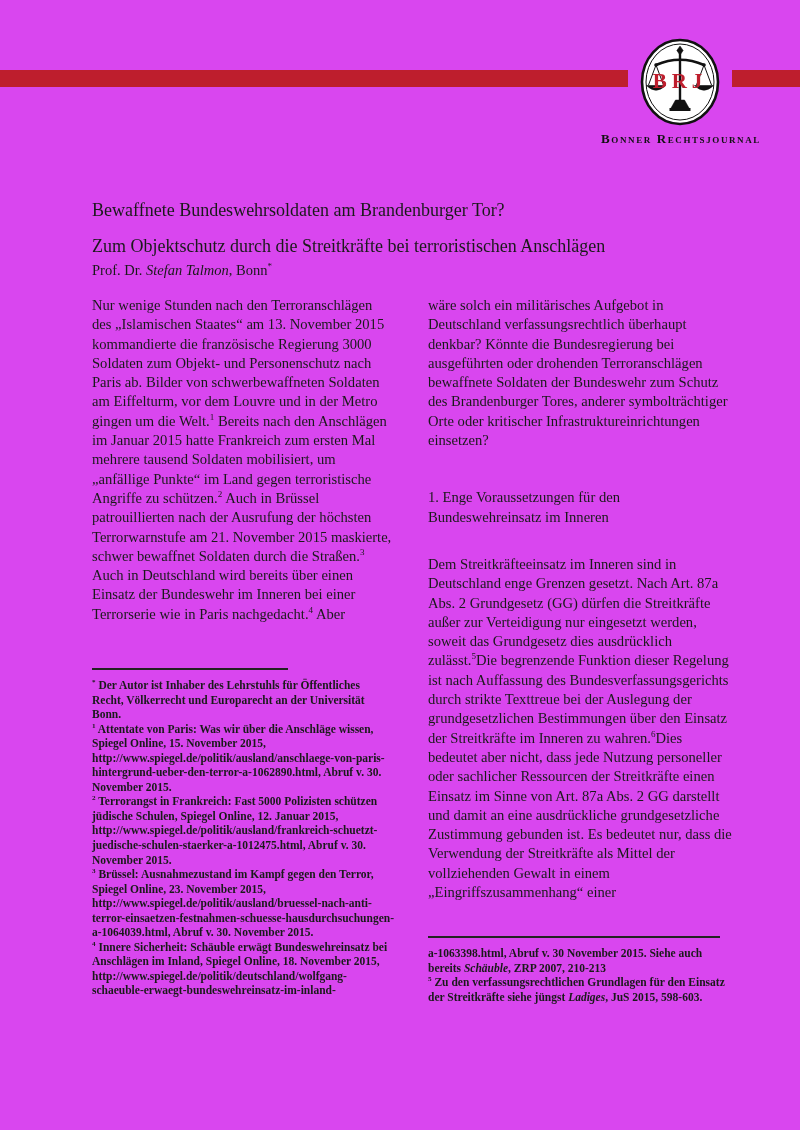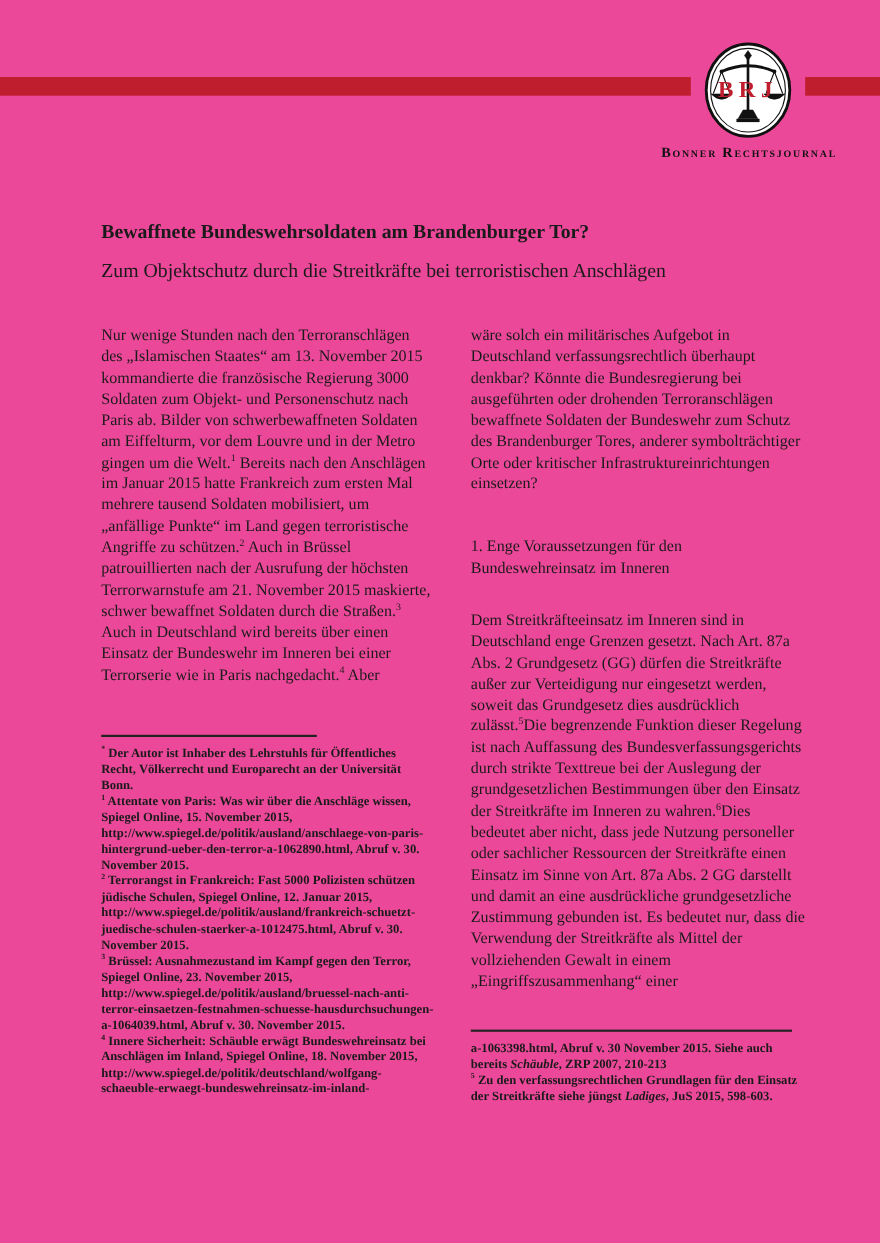--- a/index.html
+++ b/index.html
@@ -1,20 +1,20 @@
 <!DOCTYPE html>
 <html lang="de"><head>
 <meta charset="utf-8">
 <style>
   * { margin:0; padding:0; box-sizing:border-box; }
   html,body { background:#888; }
   .page {
     position:relative;
     width:800px; height:1130px;
-    background:#ec4899;
+    background:#d946ef;
     overflow:hidden;
     font-family:"Liberation Serif", serif;
     color:#1a1a1a;
     margin:0 auto;
   }
   
   .redbar { position:absolute; top:70px; height:17px; background:#be1e2d; }
   .redbar.left  { left:0;    width:628px; }
   .redbar.right { left:732px; width:68px; }
   .logo-wrap { position:absolute; left:639px; top:37px; width:82px; height:90px; }
@@ -24,21 +24,21 @@
     font-variant:small-caps;
     font-weight:bold;
     font-size:13px;
     letter-spacing:1.6px;
     color:#111;
     white-space:nowrap;
   }
   
   .article-title {
     position:absolute; left:92px; top:200px; width:640px;
-    font-size:18px; font-weight:bold;
+    font-size:18px; font-weight:normal;
   }
   .article-subtitle {
     position:absolute; left:92px; top:236px; width:660px;
     font-size:18px; font-weight:normal;
   }
   .author-line {
     position:absolute; left:92px; top:262px; width:640px;
     font-size:14.5px;
   }
   
@@ -86,20 +86,21 @@
         <rect x="30.5" y="71" width="21" height="3" stroke="none"></rect>
       </g>
       <text x="41" y="51" text-anchor="middle" font-family="Liberation Serif, serif" font-weight="bold" font-size="21" letter-spacing="5" fill="#be1e2d">BRJ</text>
     </svg>
   </div>
 
   <div class="journal-name">Bonner Rechtsjournal</div>
 
   <h1 class="article-title">Bewaffnete Bundeswehrsoldaten am Brandenburger Tor?</h1>
   <h2 class="article-subtitle">Zum Objektschutz durch die Streitkräfte bei terroristischen Anschlägen</h2>
+  <div class="author-line"><span>Prof. Dr. </span><i>Stefan Talmon</i><span>, Bonn</span><sup>*</sup></div>
 
   <div class="col col-left">
     <p class="body-par"><span>Nur wenige Stunden nach den Terroranschlägen des „Islamischen Staates“ am 13. November 2015 kommandierte die französische Regierung 3000 Soldaten zum Objekt- und Personenschutz nach Paris ab. Bilder von schwerbewaffneten Soldaten am Eiffelturm, vor dem Louvre und in der Metro gingen um die Welt.</span><sup>1</sup><span> Bereits nach den Anschlägen im Januar 2015 hatte Frankreich zum ersten Mal mehrere tausend Soldaten mobilisiert, um „anfällige Punkte“ im Land gegen terroristische Angriffe zu schützen.</span><sup>2</sup><span> Auch in Brüssel patrouillierten nach der Ausrufung der höchsten Terrorwarnstufe am 21. November 2015 maskierte, schwer bewaffnet Soldaten durch die Straßen.</span><sup>3</sup><span> Auch in Deutschland wird bereits über einen Einsatz der Bundeswehr im Inneren bei einer Terrorserie wie in Paris nachgedacht.</span><sup>4</sup><span> Aber</span></p>
   </div>
 
   <div class="col col-right">
     <p class="body-par"><span>wäre solch ein militärisches Aufgebot in Deutschland verfassungsrechtlich überhaupt denkbar? Könnte die Bundesregierung bei ausgeführten oder drohenden Terroranschlägen bewaffnete Soldaten der Bundeswehr zum Schutz des Brandenburger Tores, anderer symbolträchtiger Orte oder kritischer Infrastruktureinrichtungen einsetzen?</span></p>
     <h3 class="section-heading">1. Enge Voraussetzungen für den Bundeswehreinsatz im Inneren</h3>
     <p class="body-par"><span>Dem Streitkräfteeinsatz im Inneren sind in Deutschland enge Grenzen gesetzt. Nach Art. 87a Abs. 2 Grundgesetz (GG) dürfen die Streitkräfte außer zur Verteidigung nur eingesetzt werden, soweit das Grundgesetz dies ausdrücklich zulässt.</span><sup>5</sup><span>Die begrenzende Funktion dieser Regelung ist nach Auffassung des Bundesverfassungsgerichts durch strikte Texttreue bei der Auslegung der grundgesetzlichen Bestimmungen über den Einsatz der Streitkräfte im Inneren zu wahren.</span><sup>6</sup><span>Dies bedeutet aber nicht, dass jede Nutzung personeller oder sachlicher Ressourcen der Streitkräfte einen Einsatz im Sinne von Art. 87a Abs. 2 GG darstellt und damit an eine ausdrückliche grundgesetzliche Zustimmung gebunden ist. Es bedeutet nur, dass die Verwendung der Streitkräfte als Mittel der vollziehenden Gewalt in einem „Eingriffszusammenhang“ einer</span></p>
   </div>

